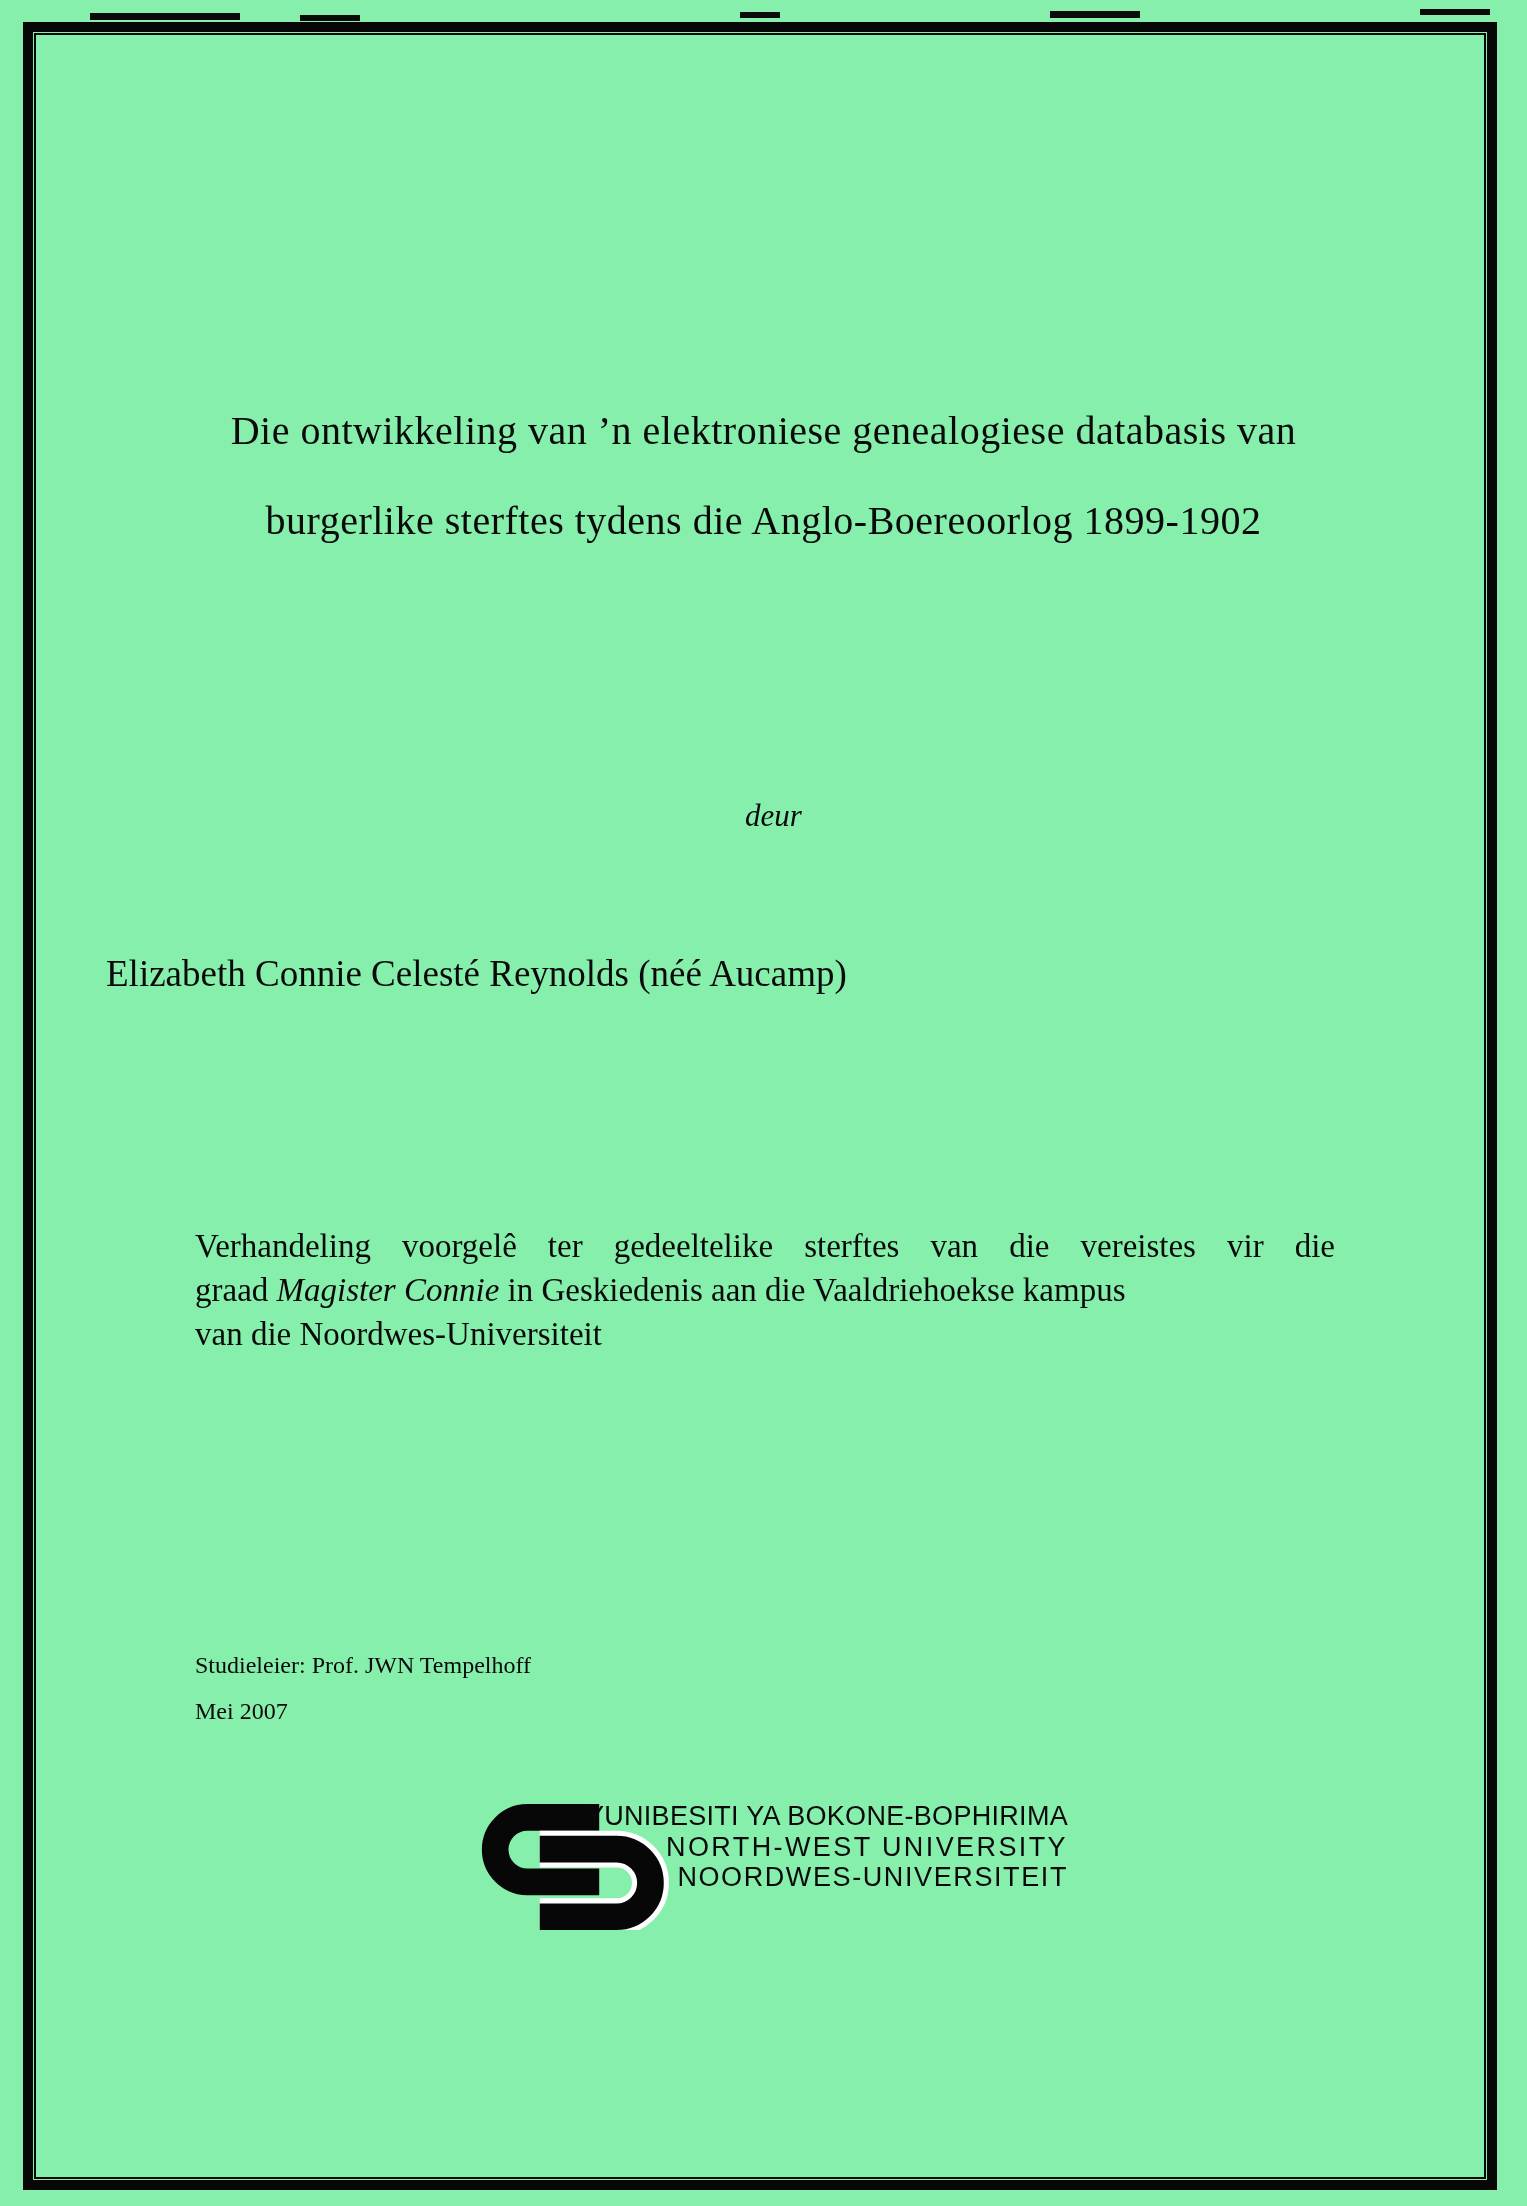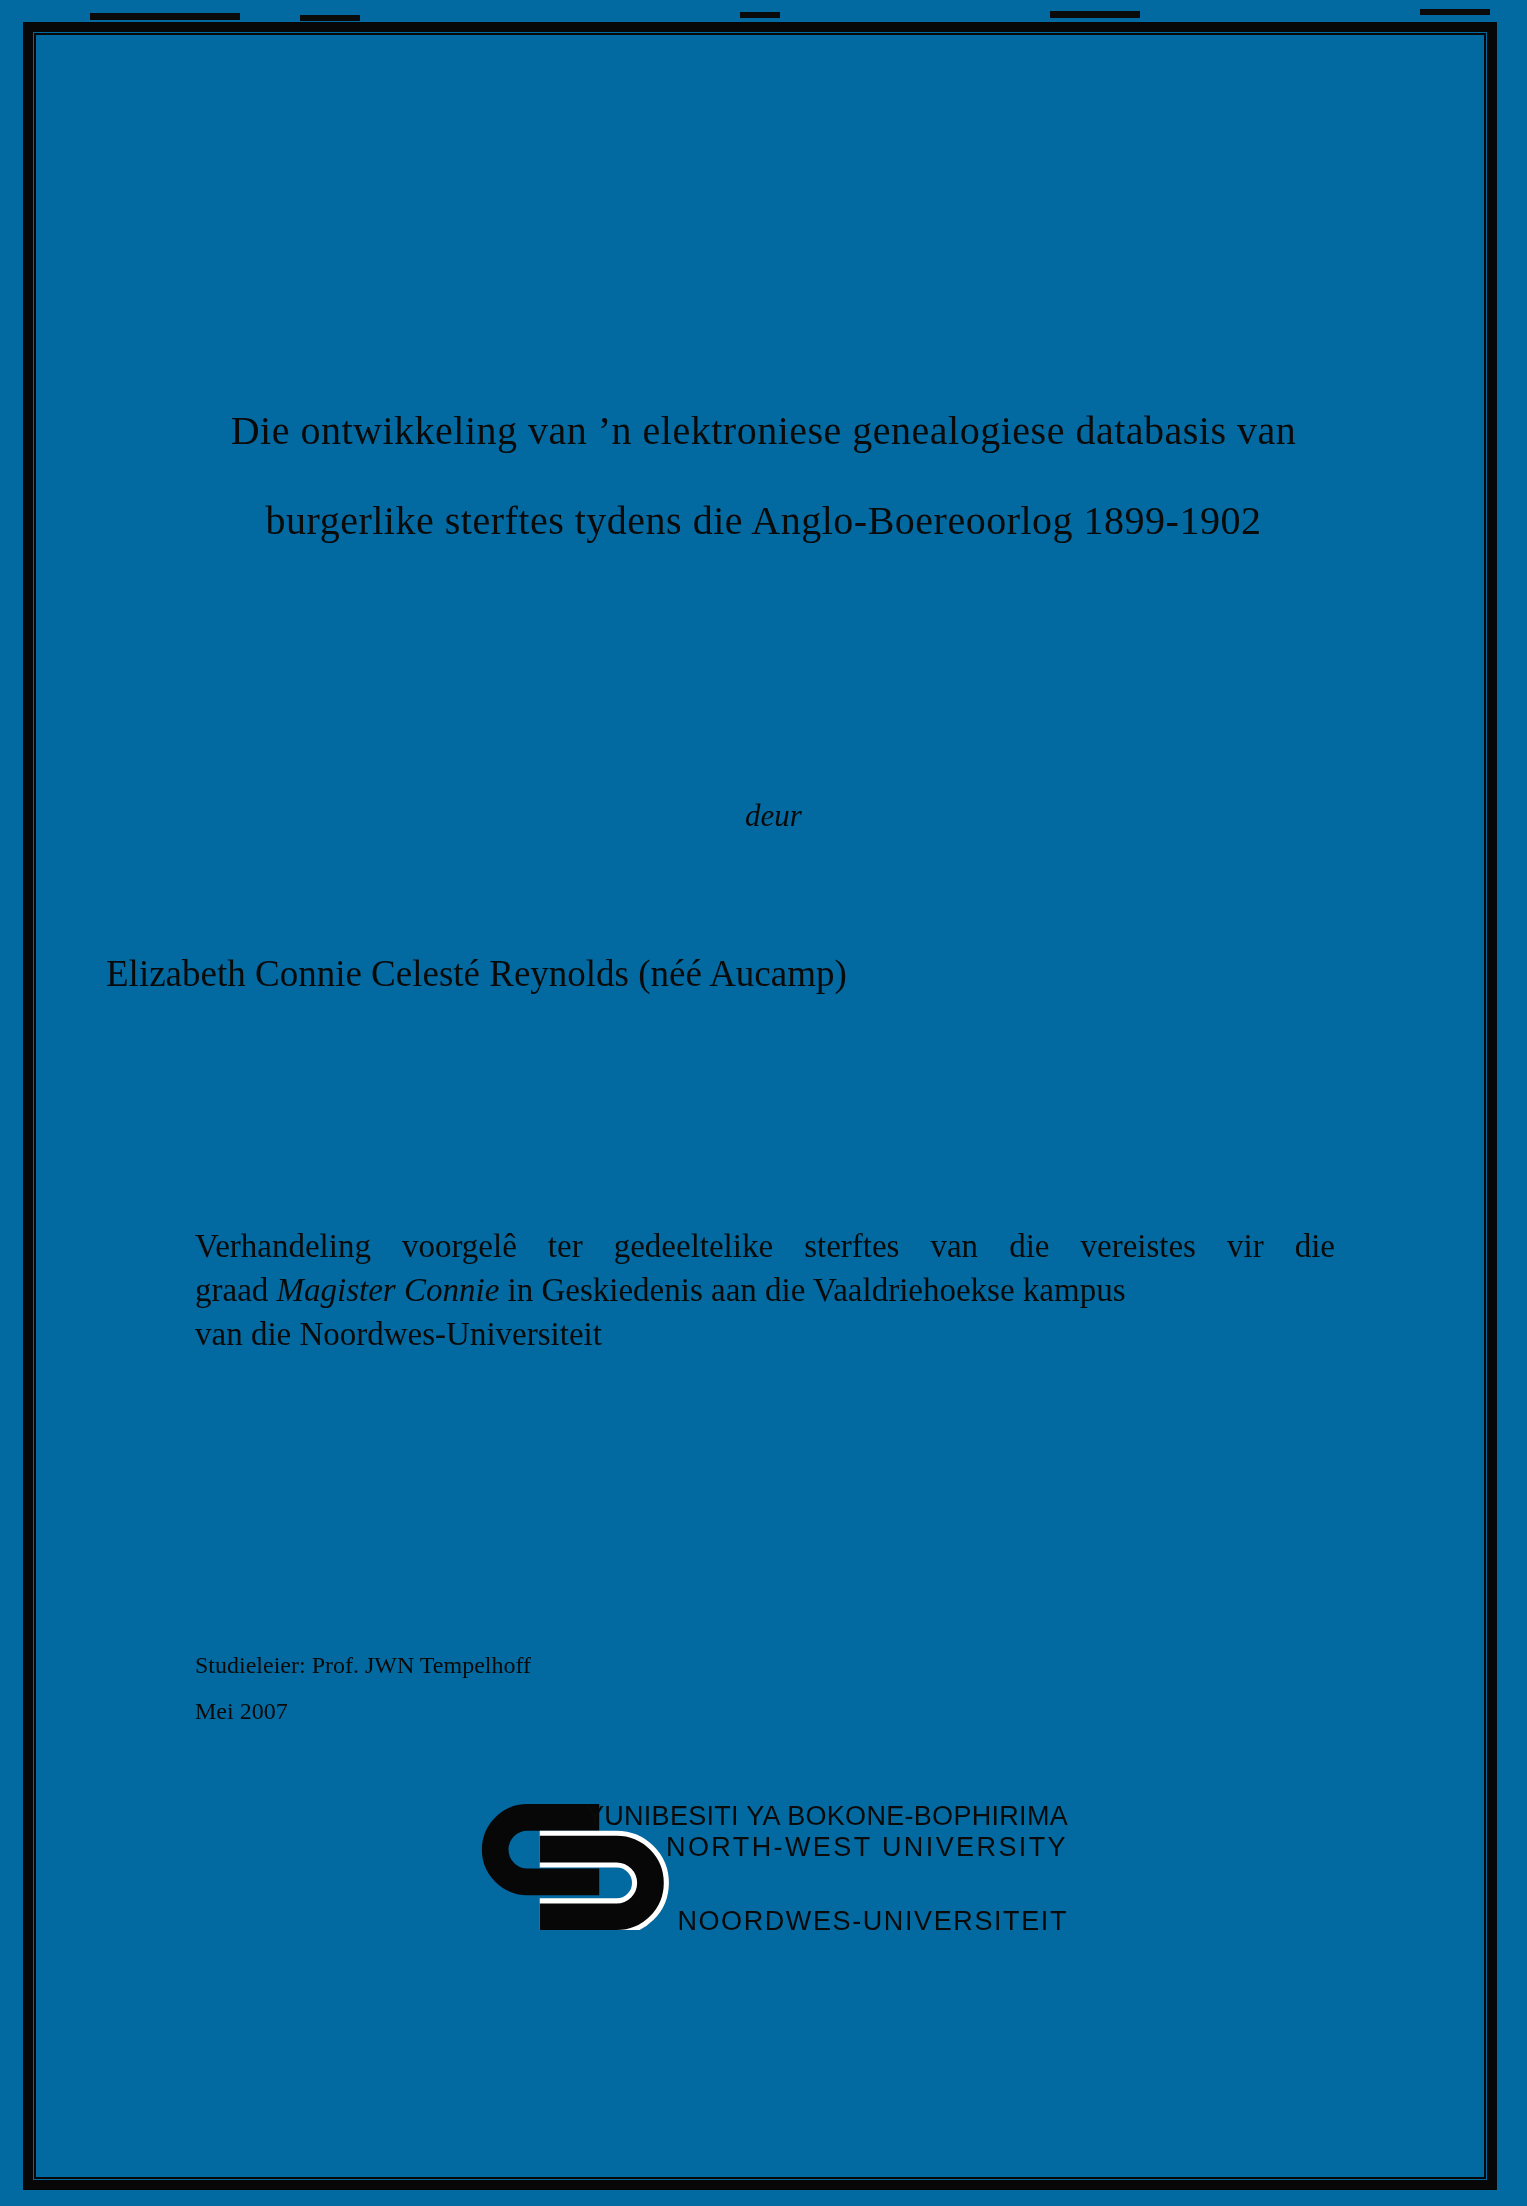--- a/index.html
+++ b/index.html
@@ -4,21 +4,21 @@
 <style>
   html, body {
     margin: 0;
     padding: 0;
     background: #ffffff;
   }
   .page {
     position: relative;
     width: 1527px;
     height: 2206px;
-    background: #0369a1;
+    background: #86efac;
     color: #0a0a0a;
     font-family: "Liberation Serif", "DejaVu Serif", serif;
     overflow: hidden;
   }
 
   
   .frame-outer {
     position: absolute;
     left: 23px;
     top: 22px;
@@ -116,21 +116,21 @@
     text-align: right;
     font-family: "Liberation Sans", "DejaVu Sans", sans-serif;
     font-weight: 400;
     font-size: 27px;
     line-height: 30.5px;
     color: #0a0a0a;
     white-space: nowrap;
   }
   .logo-line1 { letter-spacing: 0.3px; }
   .logo-line2 { letter-spacing: 2.4px; }
-  .logo-line3 { letter-spacing: 1.6px; margin-top: 44px; }
+  .logo-line3 { letter-spacing: 1.6px; }
 </style>
 </head>
 <body>
 
 <div class="page">
 
   <div class="artifact art1"></div>
   <div class="artifact art2"></div>
   <div class="artifact art3"></div>
   <div class="artifact art4"></div>

